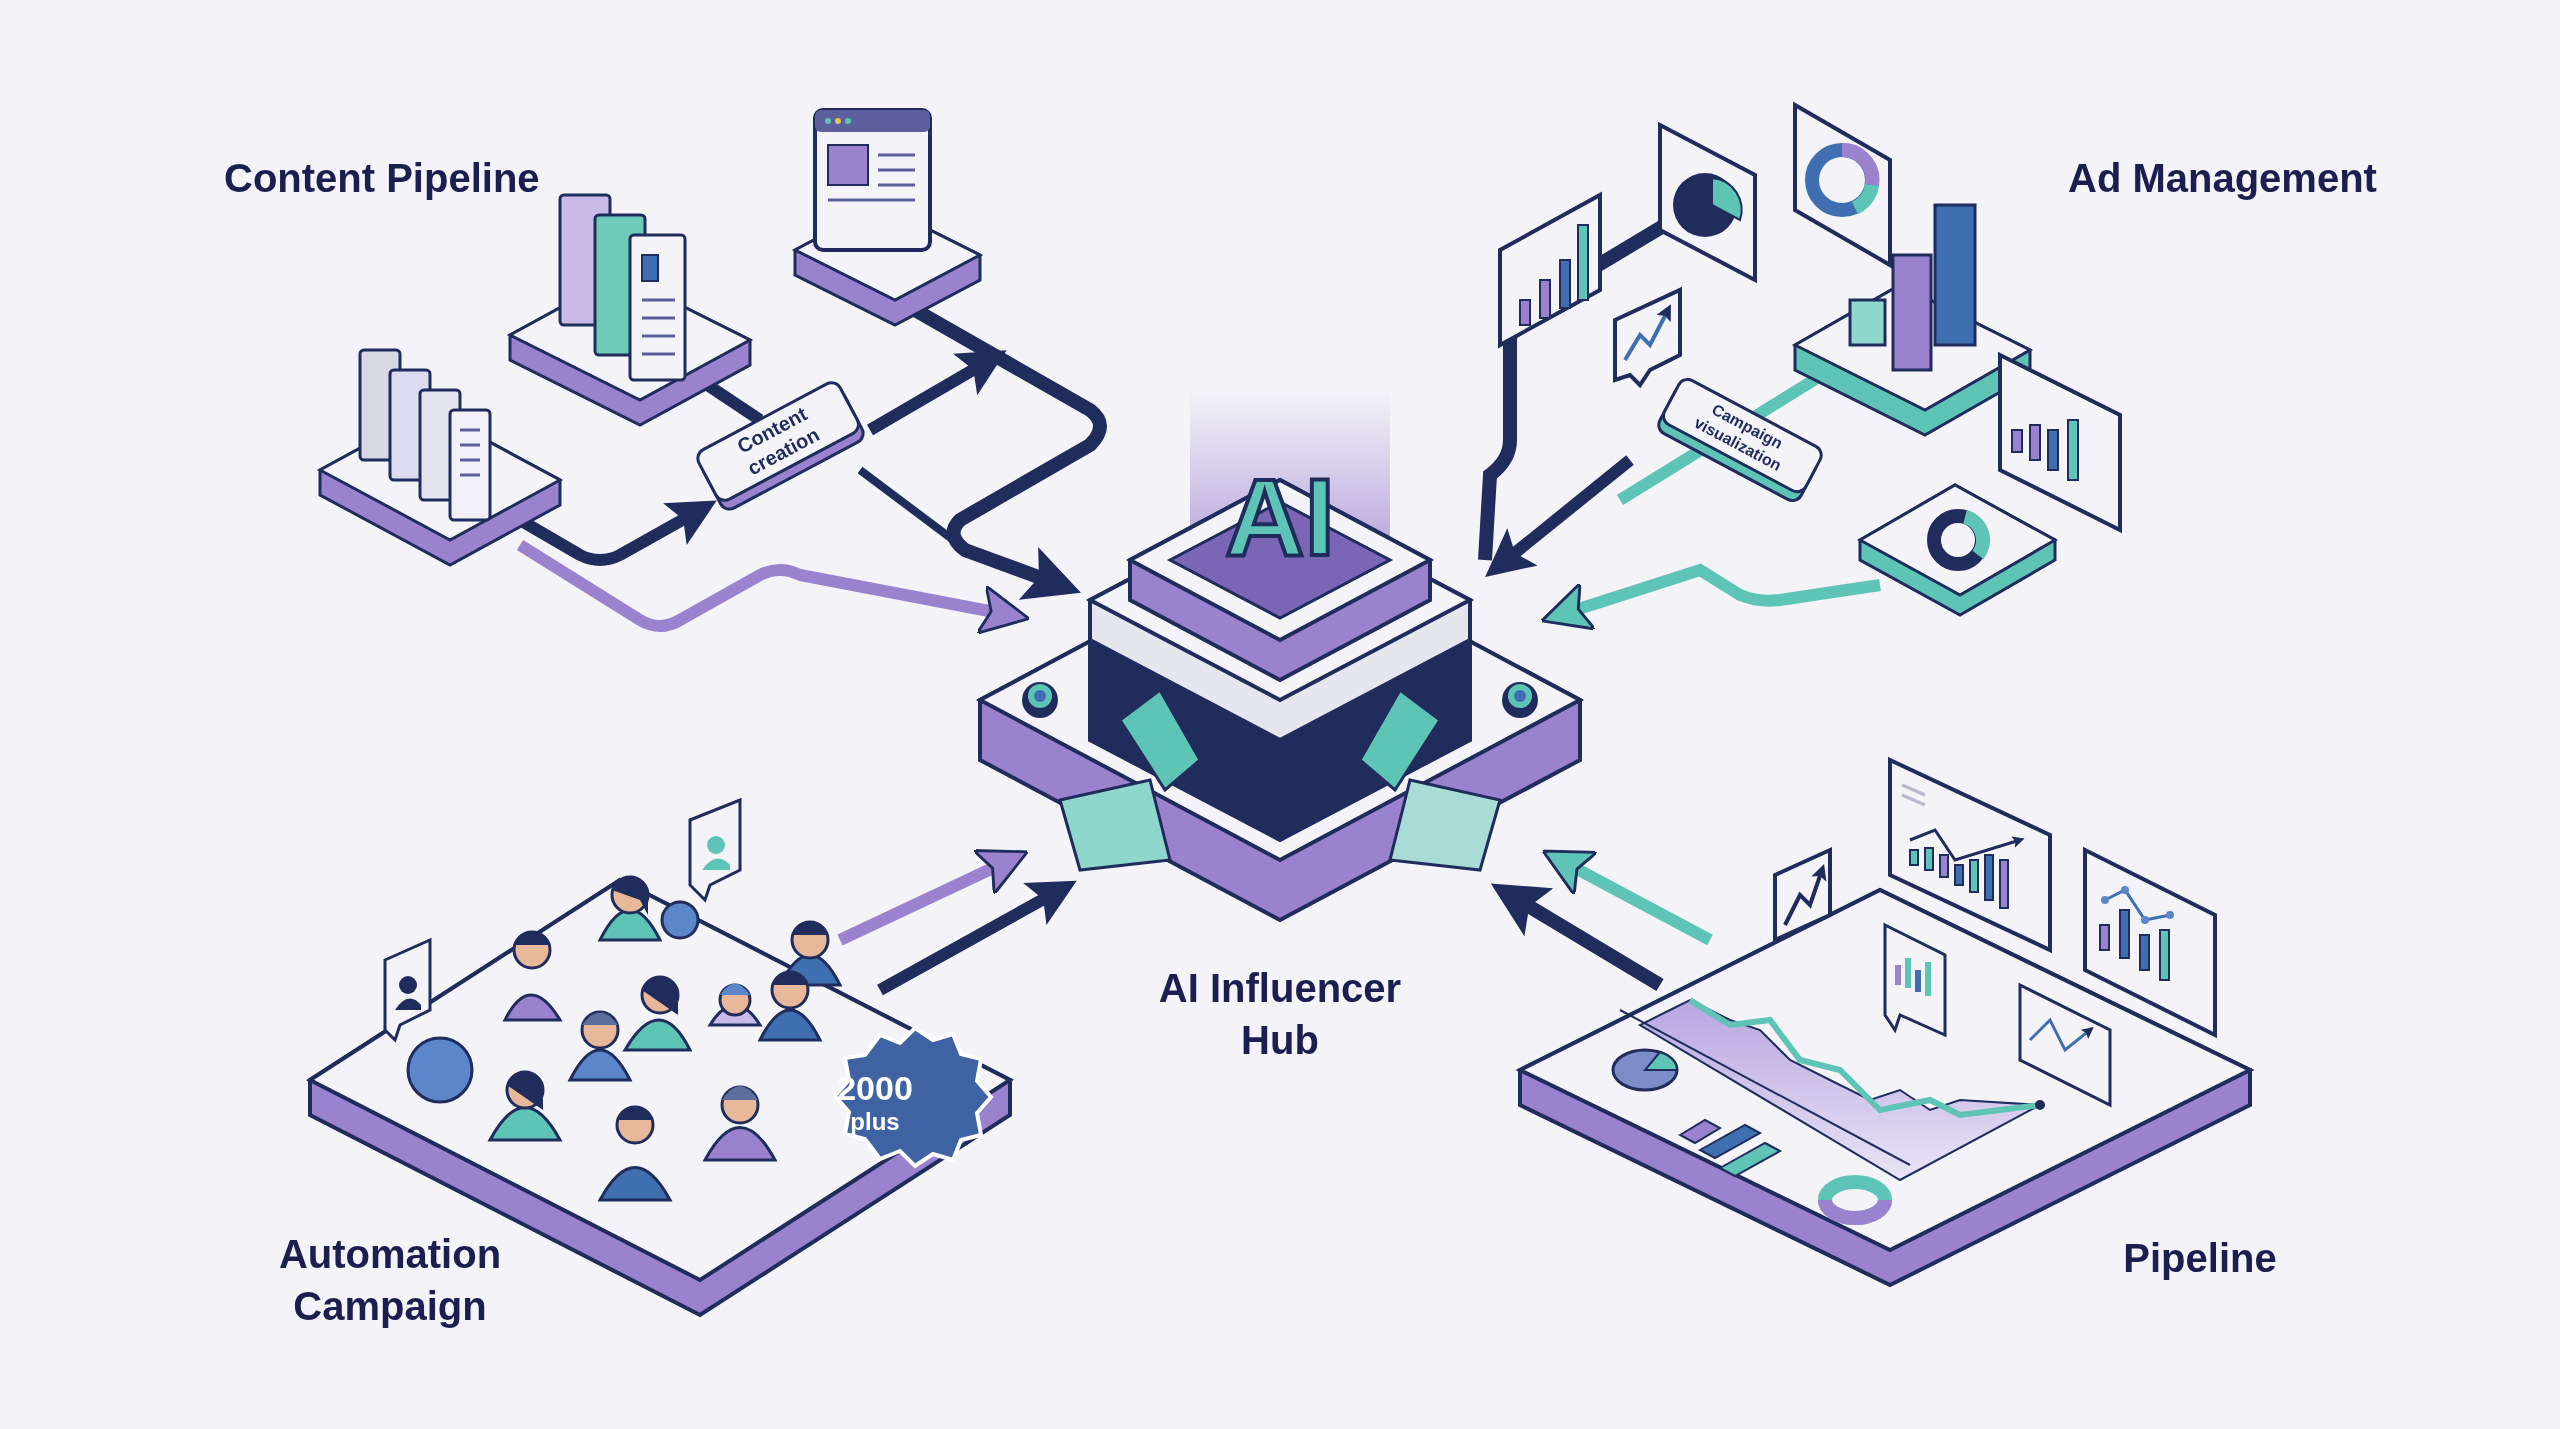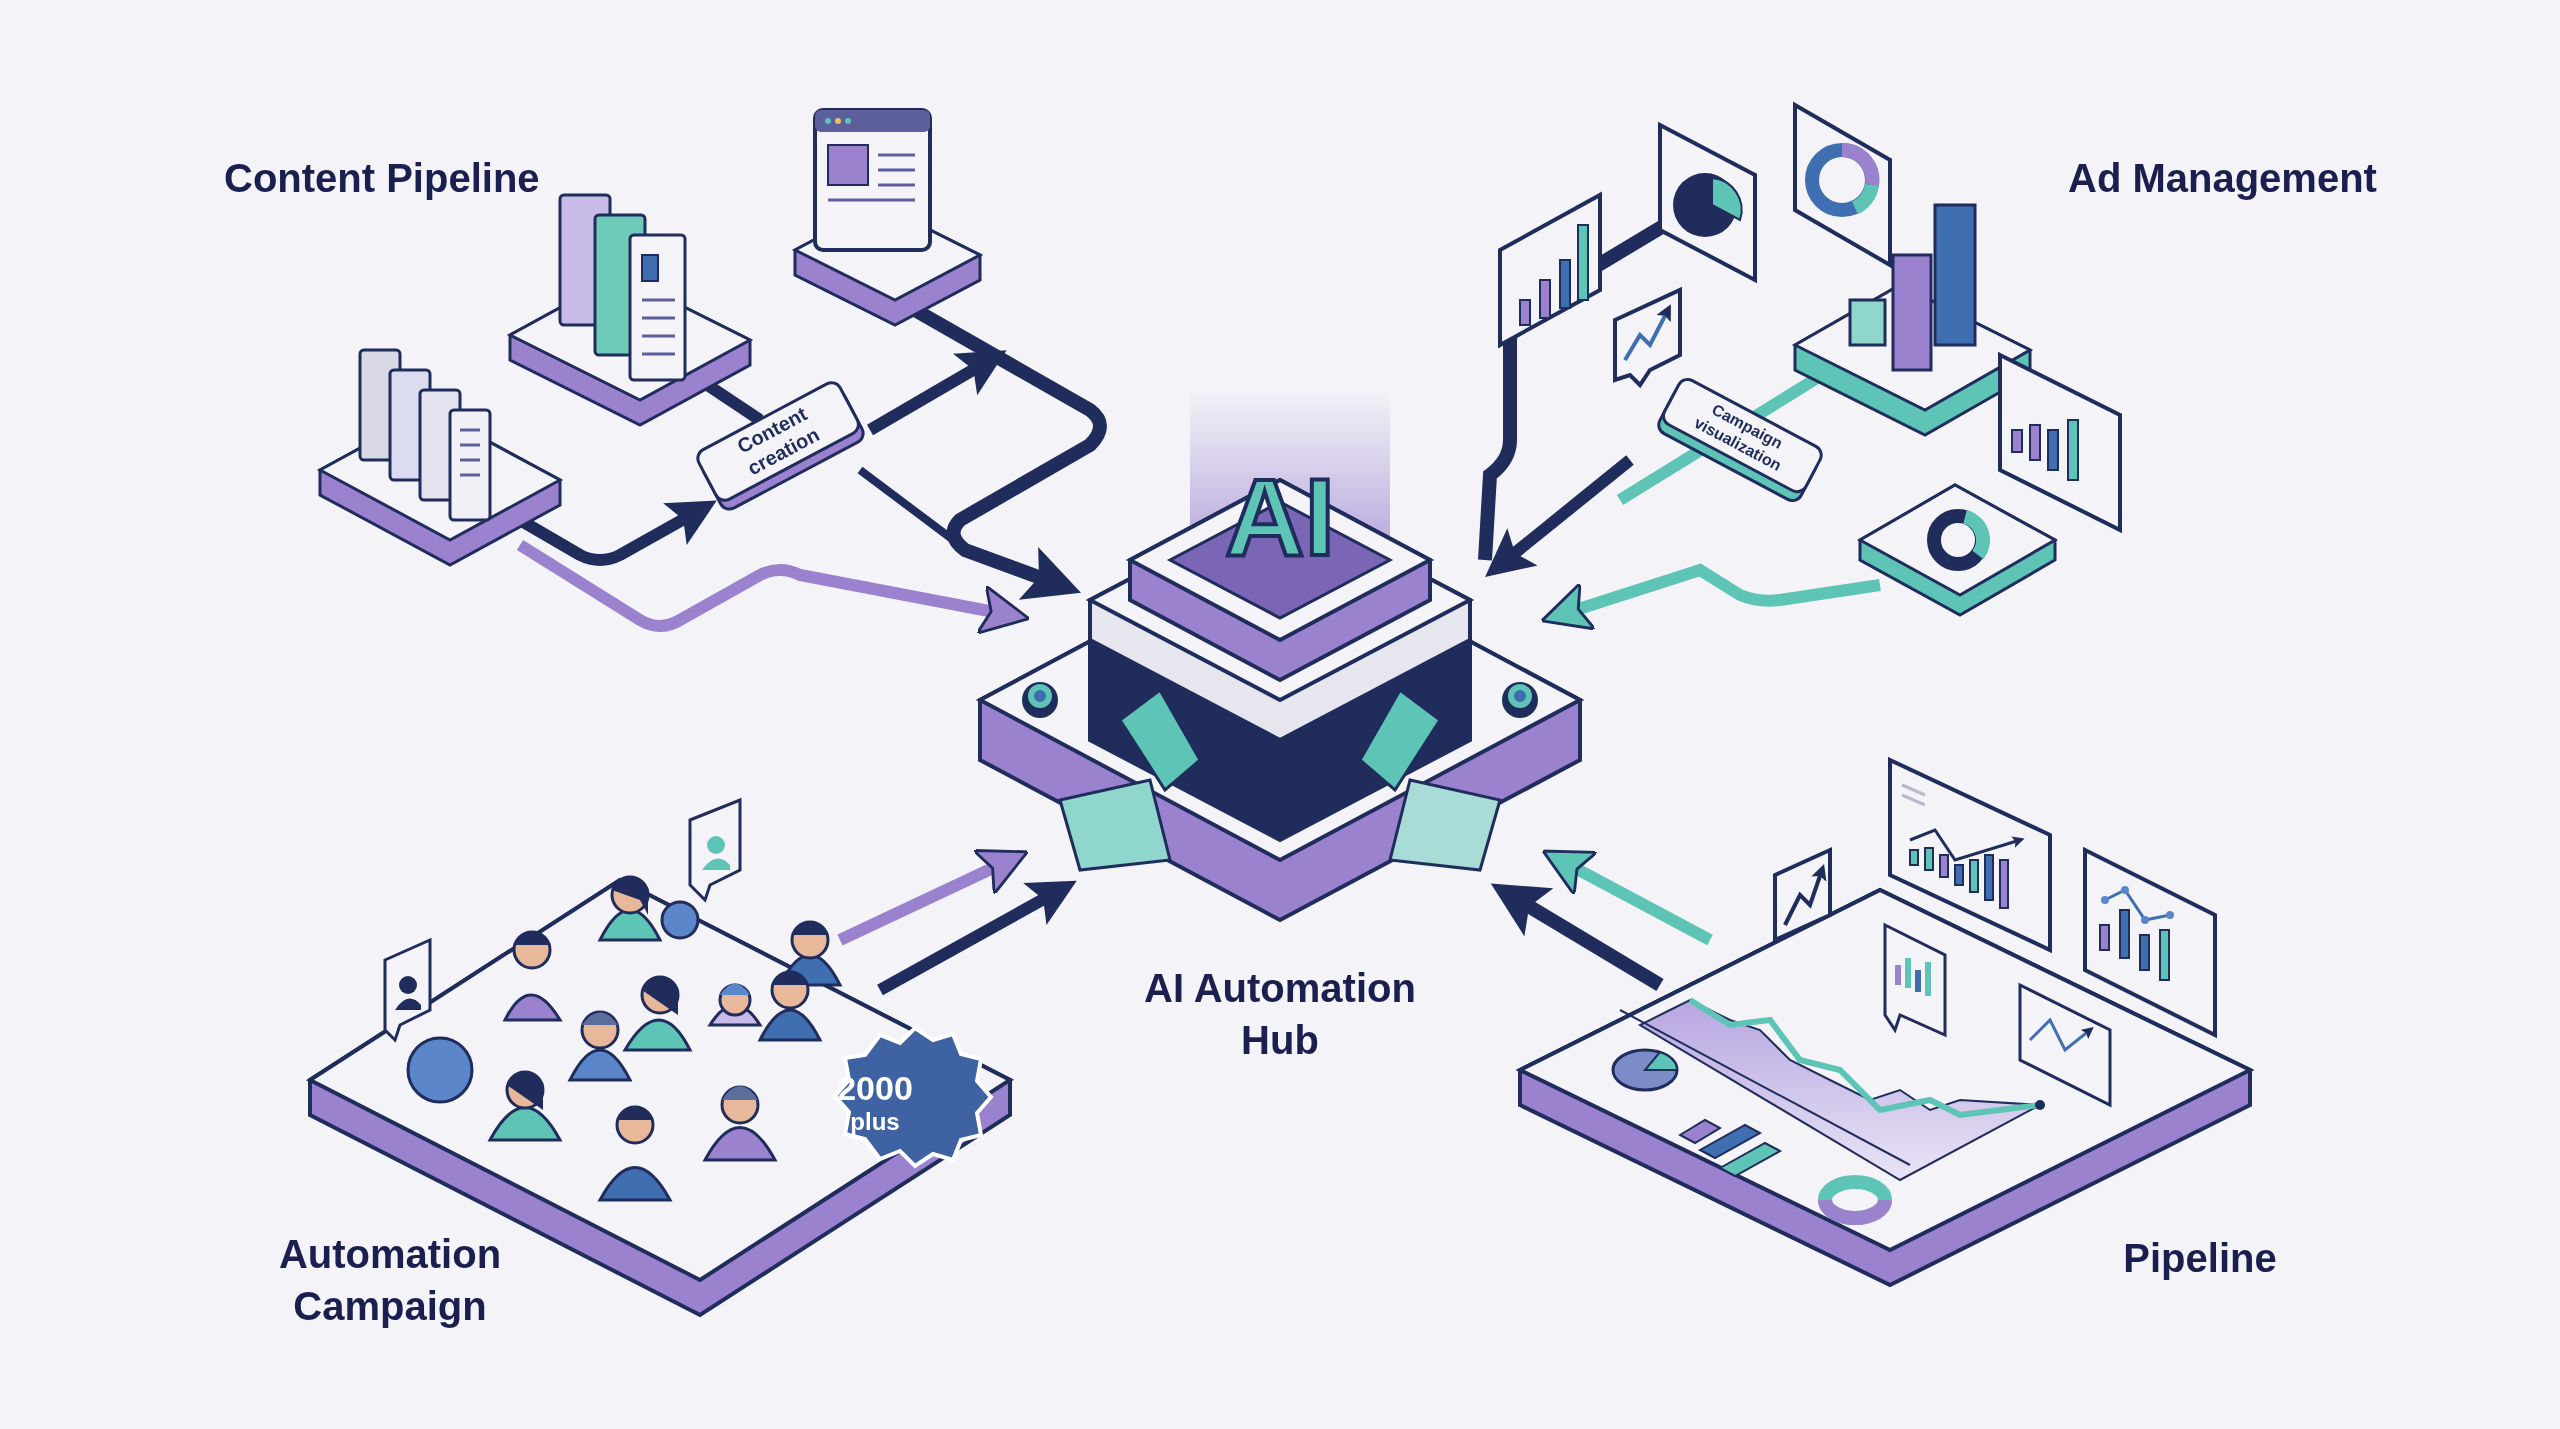--- a/index.html
+++ b/index.html
@@ -337,16 +337,16 @@
   <div class="label" style="left:190px; top:1228px; width:400px;">
     <div>Automation</div>
     <div>Campaign</div>
   </div>
 
   <div class="label" style="left:1980px; top:1232px; width:440px;">
     <div>Pipeline</div>
   </div>
 
   <div class="label" style="left:1080px; top:962px; width:400px;">
-    <div>AI Automation</div>
+    <div>AI Influencer</div>
     <div>Hub</div>
   </div>
 </div>
 
 </body></html>

